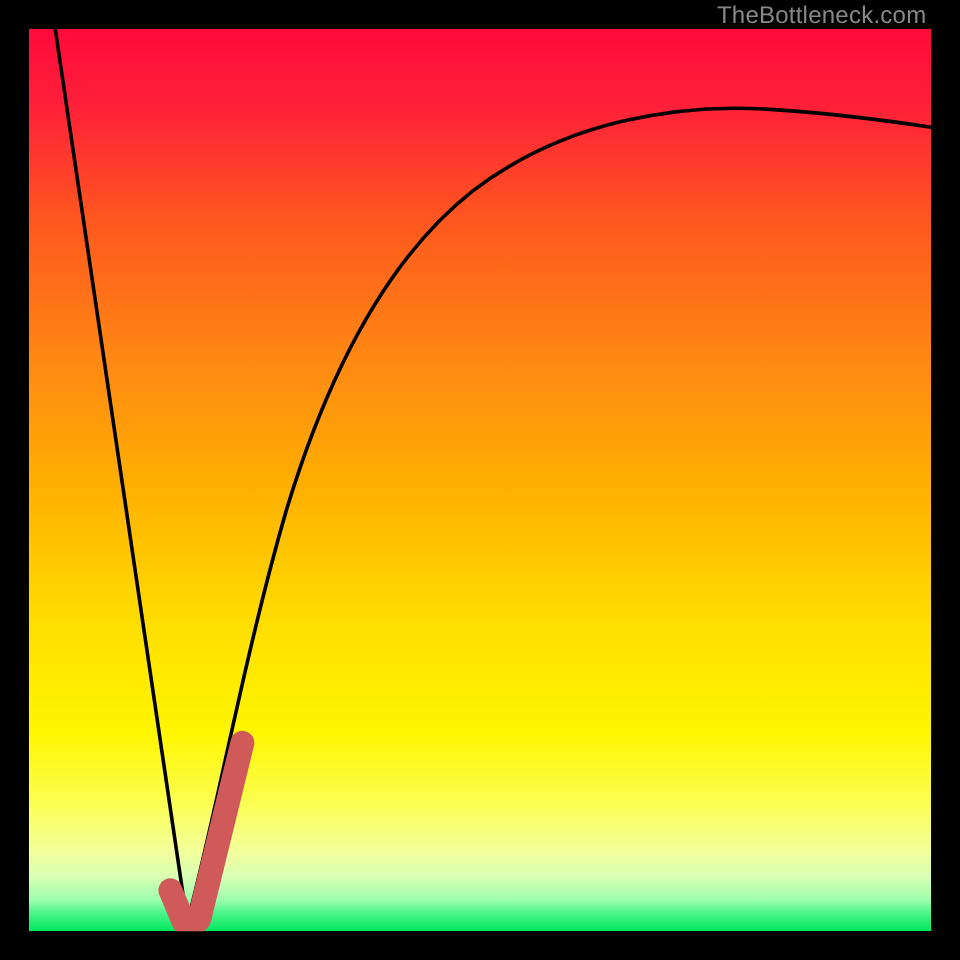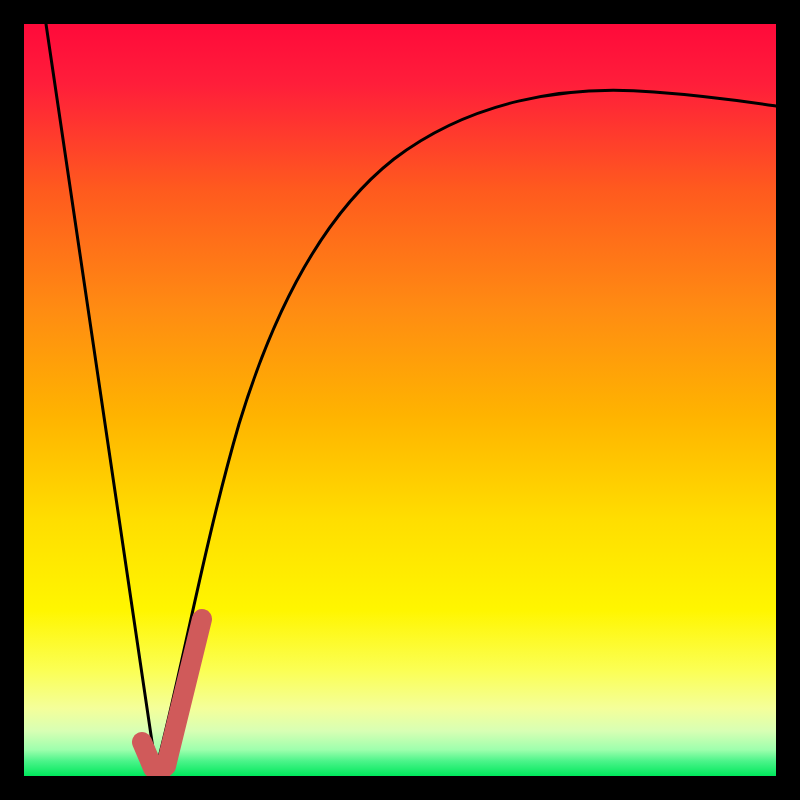--- a/index.html
+++ b/index.html
@@ -79,13 +79,14 @@
                C 445 78, 540 60, 630 68
                C 685 72, 725 78, 752 82" stroke="#000" stroke-width="3" fill="none" stroke-linecap="round"></path>
 
       <path d="M 118 718
                L 129 744
                Q 134 750, 142 742
                L 178 595" stroke="#d05a5a" stroke-width="20" fill="none" stroke-linecap="round" stroke-linejoin="round"></path>
     </svg>
   </div>
 
+  <div class="watermark">TheBottleneck.com</div>
 </div>
 
 </body></html>

